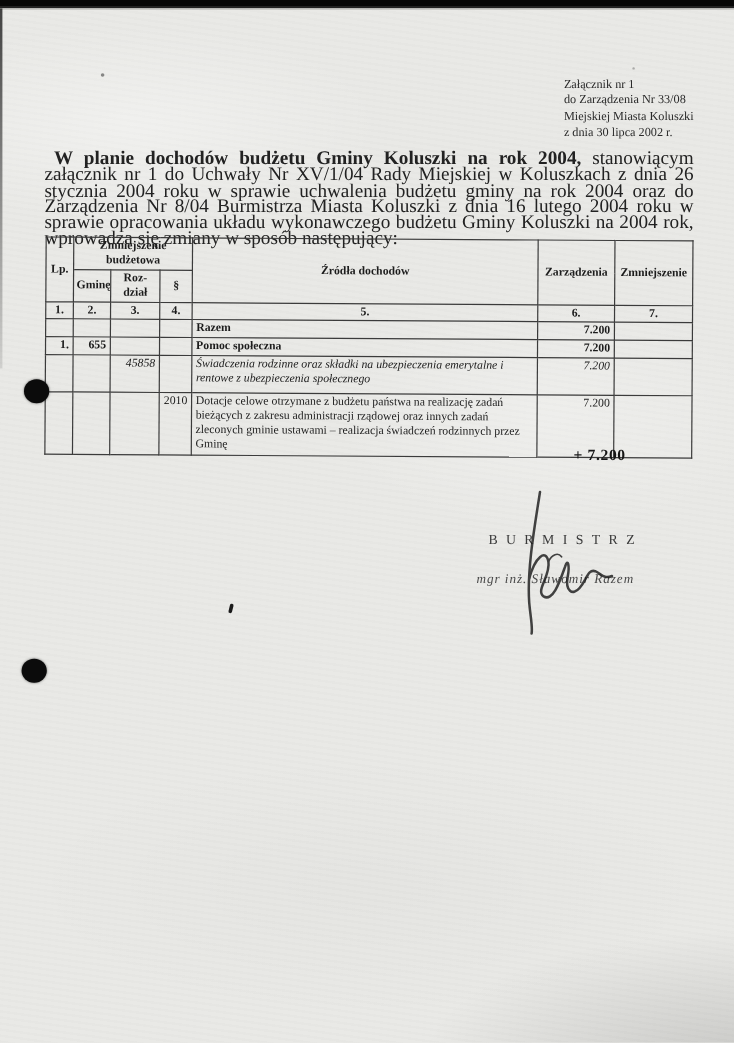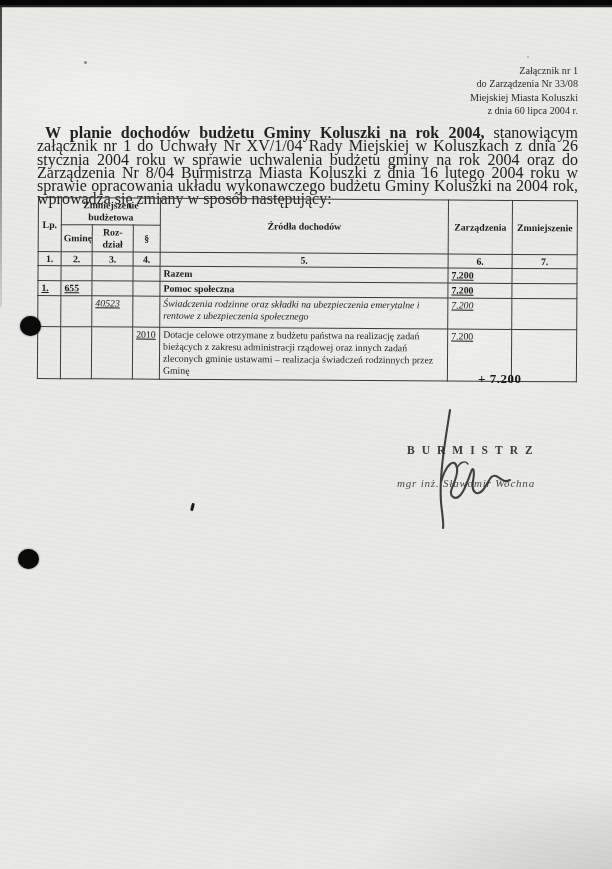--- a/index.html
+++ b/index.html
@@ -34,21 +34,21 @@
     box-shadow:0 0 2px rgba(0,0,0,.6);
   }
   .punch.top{left:20px;top:316px;width:21px;height:20px;}
   .punch.bottom{left:18px;top:549px;width:21px;height:20px;}
   .speck{position:absolute;background:#333;border-radius:50%;}
   .stray-mark{
     position:absolute;left:191px;top:503px;width:3px;height:8px;background:#1a1a1a;
     border-radius:2px;transform:rotate(14deg);
   }
   .attachment{
-    position:absolute;right:34px;top:64px;text-align:right;
+    position:absolute;right:34px;top:64px;
     font-size:10.2px;line-height:13.4px;color:#2a2a2a;
   }
   .intro{
     position:absolute;left:37px;top:126px;width:541px;
     font-size:16px;line-height:13.3px;text-align:justify;color:#222;
   }
   .intro .lead{font-weight:bold;}
   .intro .firstline-indent{display:inline-block;width:8px;}
   .tablewrap{
     position:absolute;left:38px;top:197px;width:540px;
@@ -56,31 +56,31 @@
   }
   table.budget{
     border-collapse:collapse;width:539px;table-layout:fixed;
     font-size:9.8px;color:#1c1c1c;
   }
   table.budget td, table.budget th{
     border:1px solid #3b3b3b;padding:1px 3px;vertical-align:top;
     overflow:hidden;line-height:12px;
   }
   table.budget th{font-weight:bold;text-align:center;vertical-align:middle;padding:1px 2px;}
-  td.c{text-align:left;text-decoration:underline;}
+  td.c{text-align:right;}
   td.b{font-weight:bold;}
   td.i{font-style:italic;}
   tr.numrow td{text-align:center;font-weight:bold;line-height:11px;}
   .total-note{
     position:absolute;left:478px;top:371px;font-size:13px;font-weight:bold;
     letter-spacing:.5px;color:#161616;text-align:center;
   }
   .sig-title{
     position:absolute;left:407px;top:444px;font-size:11.5px;letter-spacing:7px;
-    color:#3a3a3a;font-weight:bold;
+    color:#3a3a3a;font-weight:normal;
   }
   .sig-name{
     position:absolute;left:397px;top:477px;font-size:11px;font-style:italic;
     color:#474747;letter-spacing:.8px;
   }
   .sig-scribble{position:absolute;left:420px;top:402px;}
 </style>
 </head>
 <body>
 
@@ -91,21 +91,21 @@
 
 <div class="speck" style="left:84px;top:61px;width:3px;height:3px;opacity:.55"></div>
 <div class="speck" style="left:44px;top:164px;width:2px;height:2px;opacity:.4"></div>
 <div class="speck" style="left:527px;top:56px;width:2px;height:2px;opacity:.35"></div>
 <div class="stray-mark"></div>
 
 <div class="attachment">
   <div>Załącznik nr 1</div>
   <div>do Zarządzenia Nr 33/08</div>
   <div>Miejskiej Miasta Koluszki</div>
-  <div>z dnia 60 lipca 2004 r.</div>
+  <div>z dnia 30 lipca 2002 r.</div>
 </div>
 
 <div class="intro"><span class="firstline-indent"></span><span class="lead">W planie dochodów budżetu Gminy Koluszki na rok 2004,</span><span> stanowiącym załącznik nr 1 do Uchwały Nr XV/1/04 Rady Miejskiej w Koluszkach z dnia 26 stycznia 2004 roku  w sprawie uchwalenia budżetu gminy na rok 2004 oraz do Zarządzenia Nr 8/04 Burmistrza Miasta Koluszki z dnia 16 lutego 2004 roku w sprawie opracowania układu wykonawczego budżetu Gminy Koluszki na 2004 rok, wprowadza się  zmiany w sposób następujący:</span></div>
 
 <div class="tablewrap">
 <table class="budget">
   <colgroup>
     <col style="width:23px">
         <col style="width:31px">
         <col style="width:41px">
@@ -150,21 +150,21 @@
     <td class="c b">655</td>
     <td></td>
     <td></td>
     <td class="b">Pomoc społeczna</td>
     <td class="b c">7.200</td>
     <td></td>
   </tr>
   <tr style="height:31px">
     <td></td>
     <td></td>
-    <td class="i c">40523</td>
+    <td class="i c">45858</td>
     <td></td>
     <td class="i">Świadczenia rodzinne oraz składki na ubezpieczenia emerytalne i rentowe z ubezpieczenia społecznego</td>
     <td class="i c">7.200</td>
     <td></td>
   </tr>
   <tr style="height:52px">
     <td></td>
     <td></td>
     <td></td>
     <td class="c">2010</td>
@@ -172,21 +172,21 @@
     <td class="c">7.200</td>
     <td></td>
   </tr>
 </tbody>
     </table>
 </div>
 
 <div class="total-note">+ 7.200</div>
 
 <div class="sig-title">BURMISTRZ</div>
-<div class="sig-name">mgr inż. Sławomir Wochna</div>
+<div class="sig-name">mgr inż. Sławomir Razem</div>
 
 <svg class="sig-scribble" width="100" height="130" viewBox="0 0 100 130">
   <g fill="none" stroke="#1c1c1c" stroke-width="2.1" stroke-linecap="round" opacity="0.82">
     <path d="M 30,8 C 26,34 19,72 21,100 C 22,112 24,120 23,126"></path>
     <path d="M 21,80 C 26,62 35,55 37,66 C 39,78 26,90 33,95 C 41,100 47,81 51,70 C 53,63 55,69 53,79 C 51,90 57,95 63,88 C 69,81 70,72 76,74 C 81,76 83,81 90,78"></path>
     <path d="M 37,66 C 40,60 45,58 48,62" stroke-width="1.4"></path>
   </g>
 </svg>
 
 <div class="punch top"></div>

